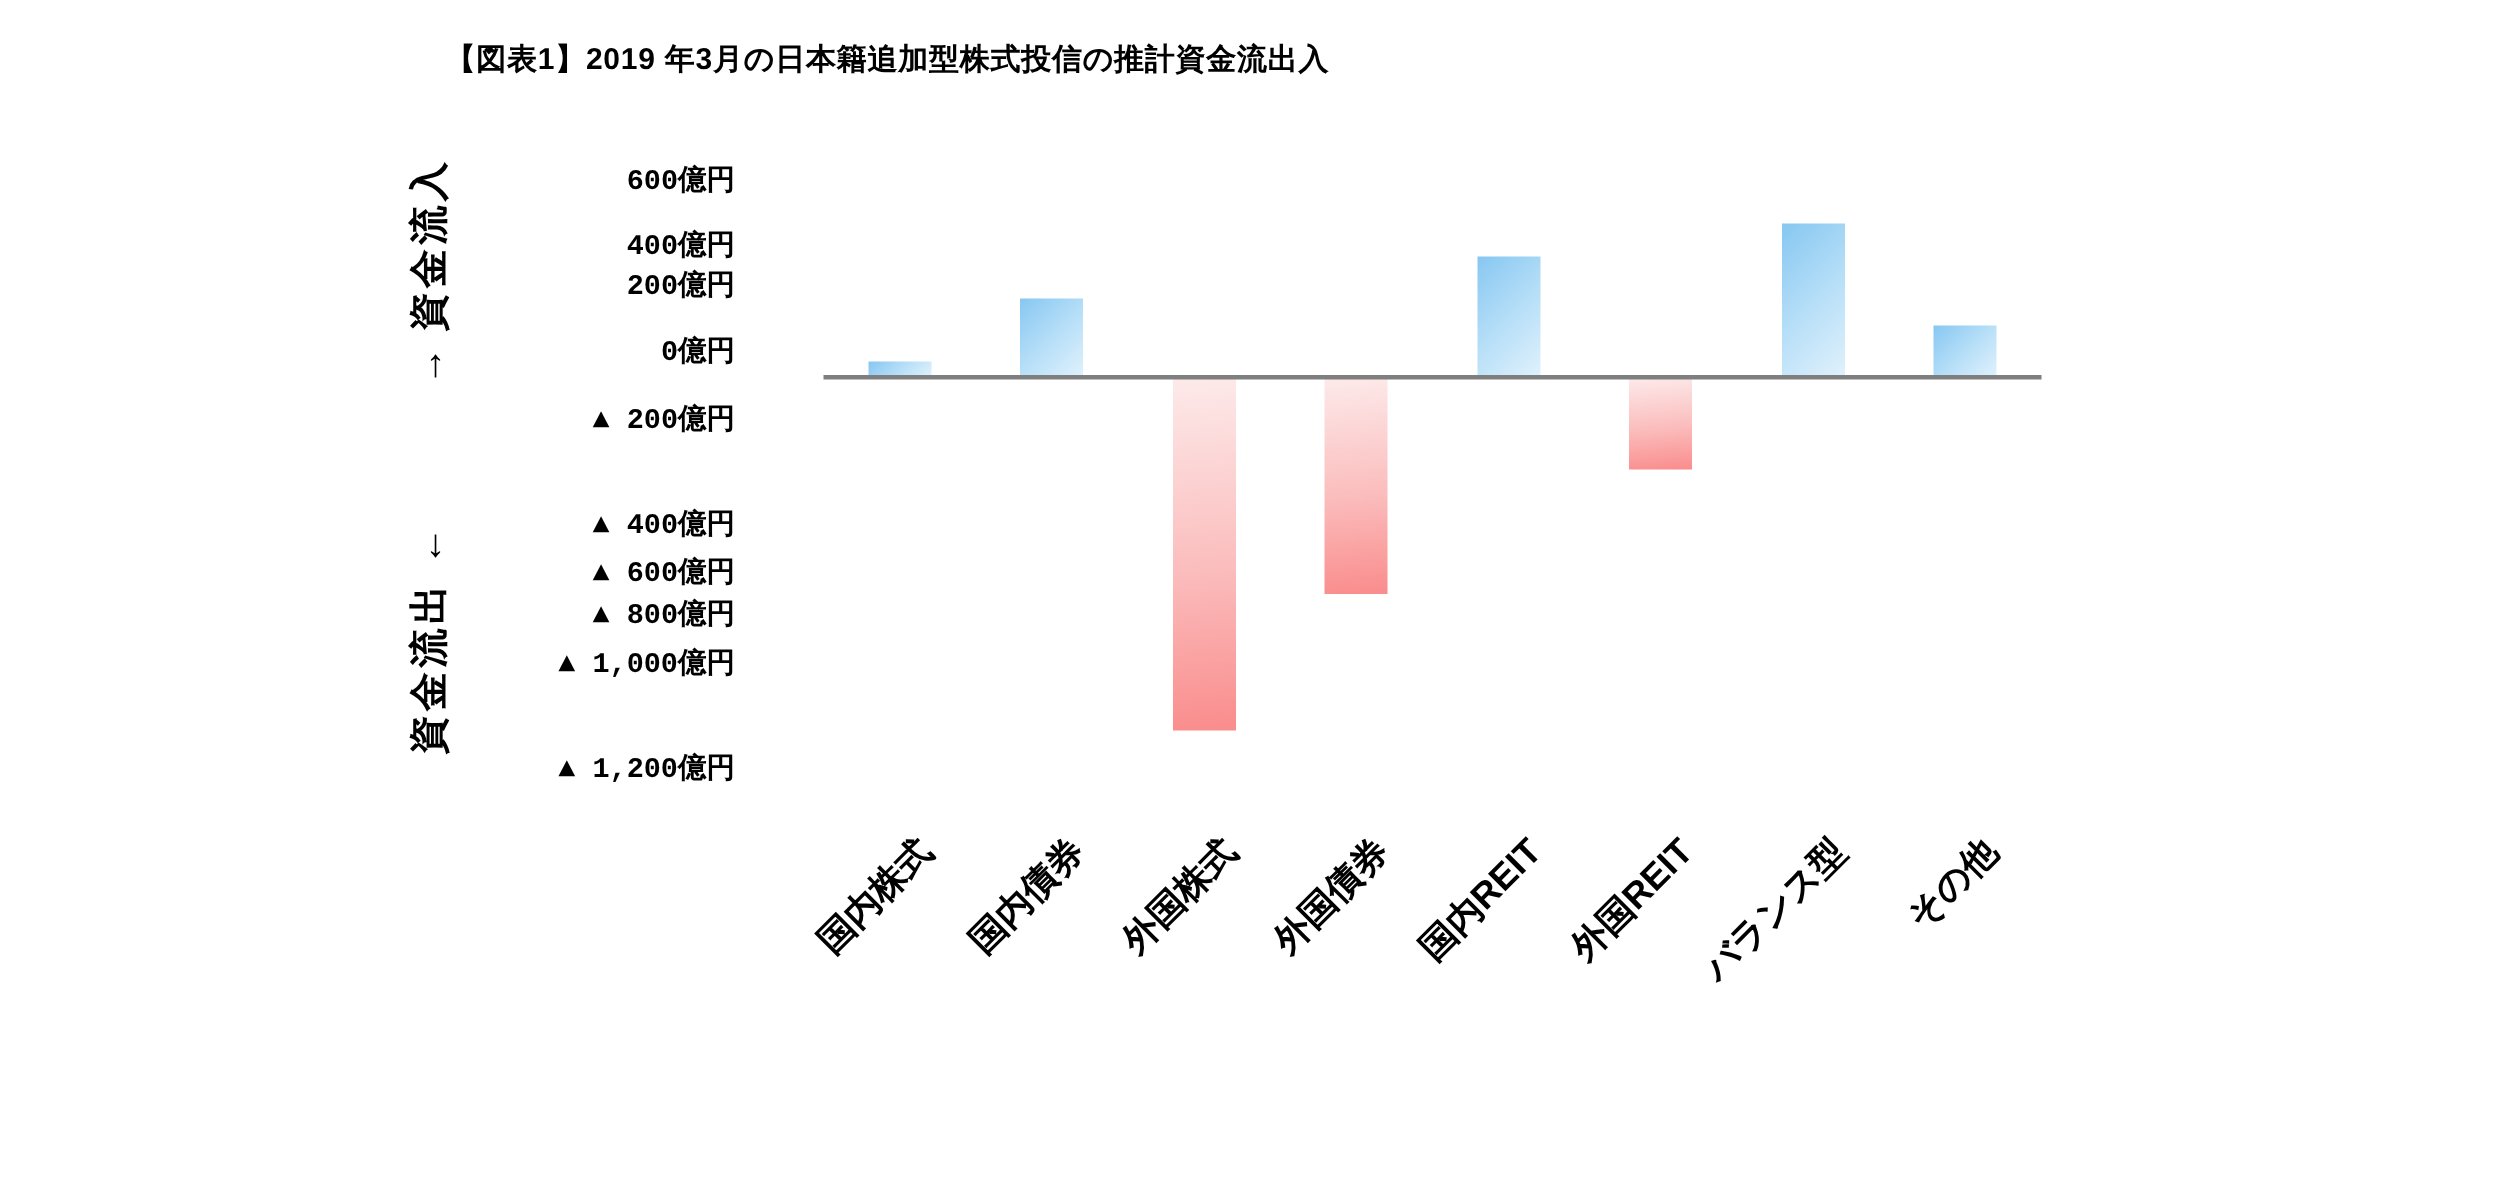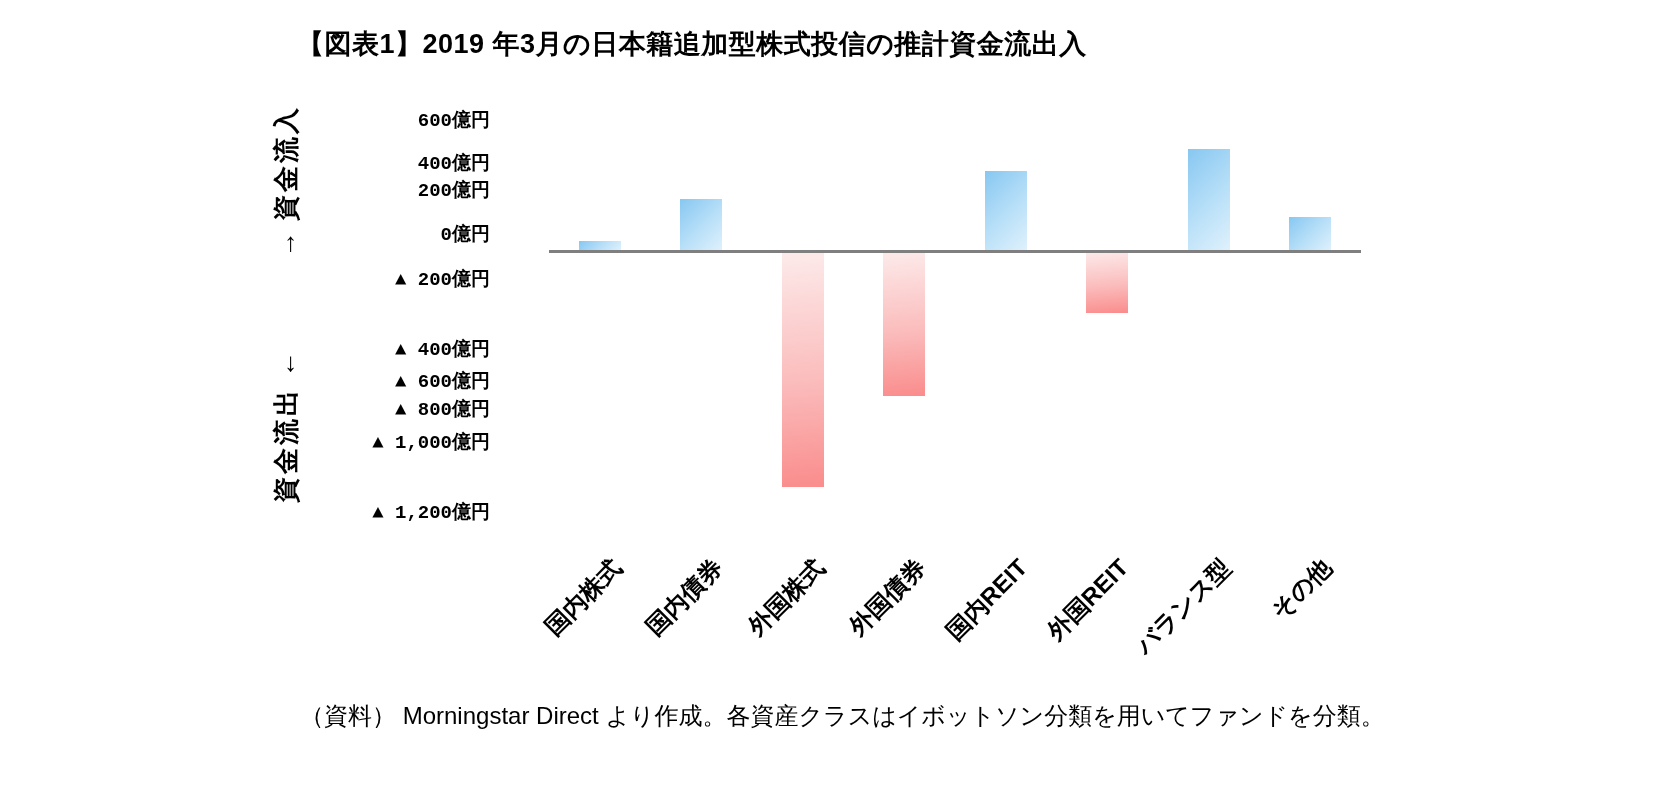--- a/index.html
+++ b/index.html
@@ -13,21 +13,21 @@
     width: 1667px;
     height: 796px;
     background: #ffffff;
     overflow: hidden;
     color: #000;
   }
   .chart-title {
     position: absolute;
     left: 297px;
     top: 26px;
-    font-size: 27px;
+    font-size: 20px;
     font-weight: 700;
     letter-spacing: 0.5px;
     white-space: nowrap;
   }
   .y-axis-title {
     position: absolute;
     left: 63px;
     top: 289px;
     width: 445px;
     height: 30px;
@@ -136,15 +136,14 @@
       <div class="category-label" style="left: 305.75px; top: 552px;">国内株式</div>
       <div class="category-label" style="left: 407.25px; top: 552px;">国内債券</div>
       <div class="category-label" style="left: 508.75px; top: 552px;">外国株式</div>
       <div class="category-label" style="left: 610.25px; top: 552px;">外国債券</div>
       <div class="category-label" style="left: 711.75px; top: 552px;">国内REIT</div>
       <div class="category-label" style="left: 813.25px; top: 552px;">外国REIT</div>
       <div class="category-label" style="left: 914.75px; top: 552px;">バランス型</div>
       <div class="category-label" style="left: 1016.25px; top: 552px;">その他</div>
     </div>
 
-  <div class="source-note">（資料） Morningstar Direct より作成。各資産クラスはイボットソン分類を用いてファンドを分類。</div>
 
 </div>
 
 </body></html>

